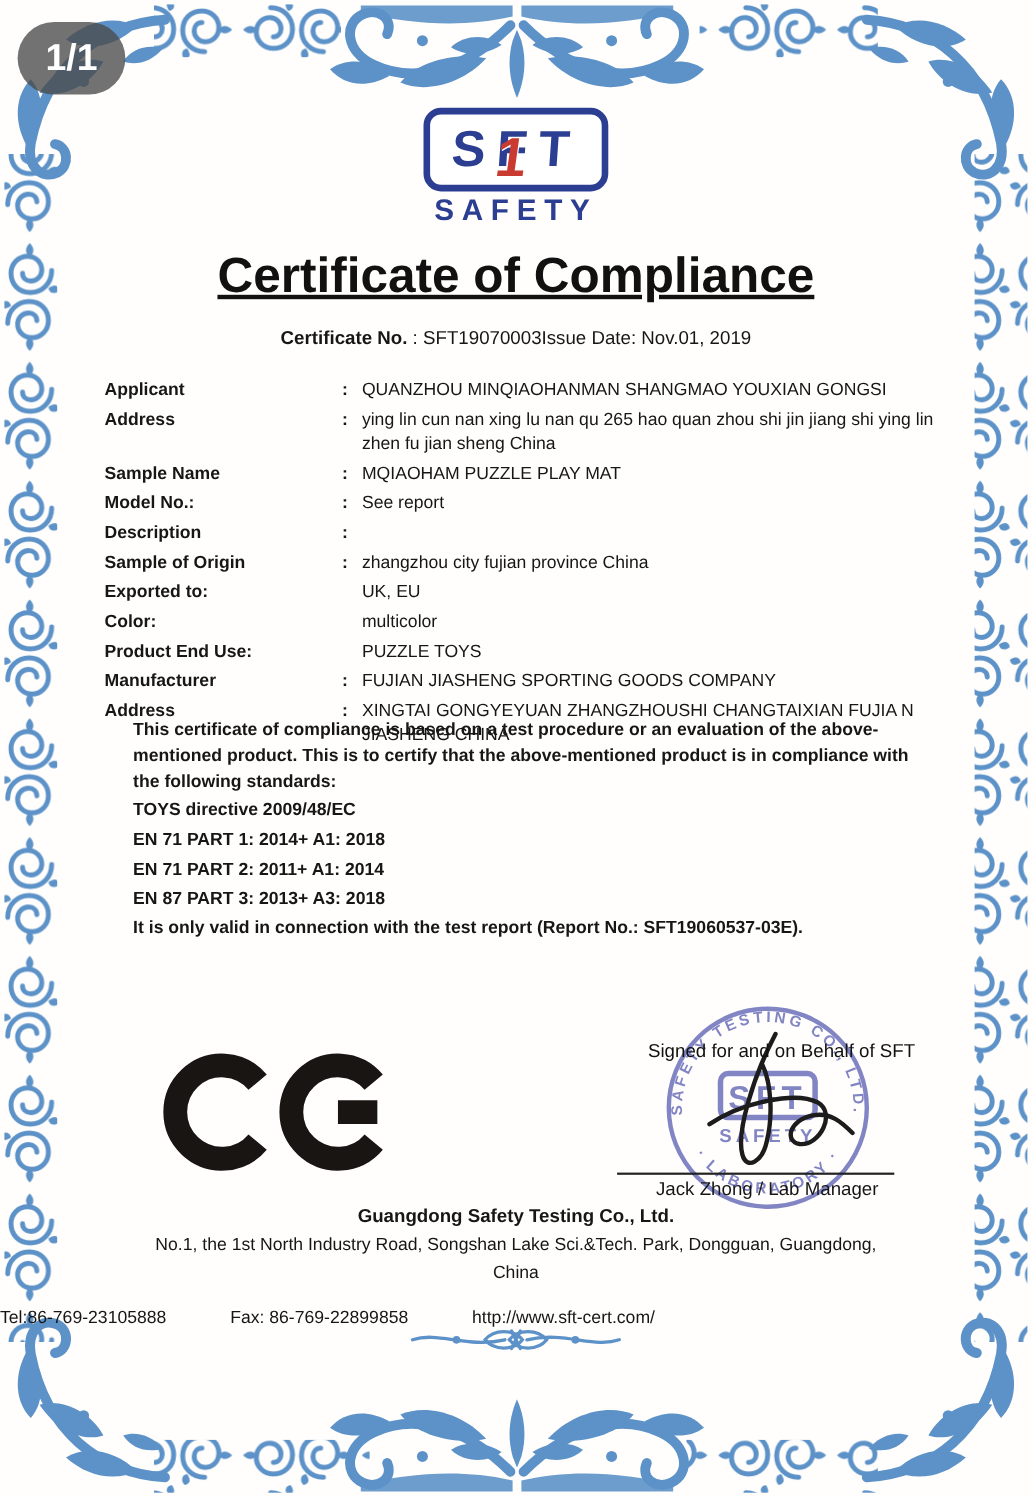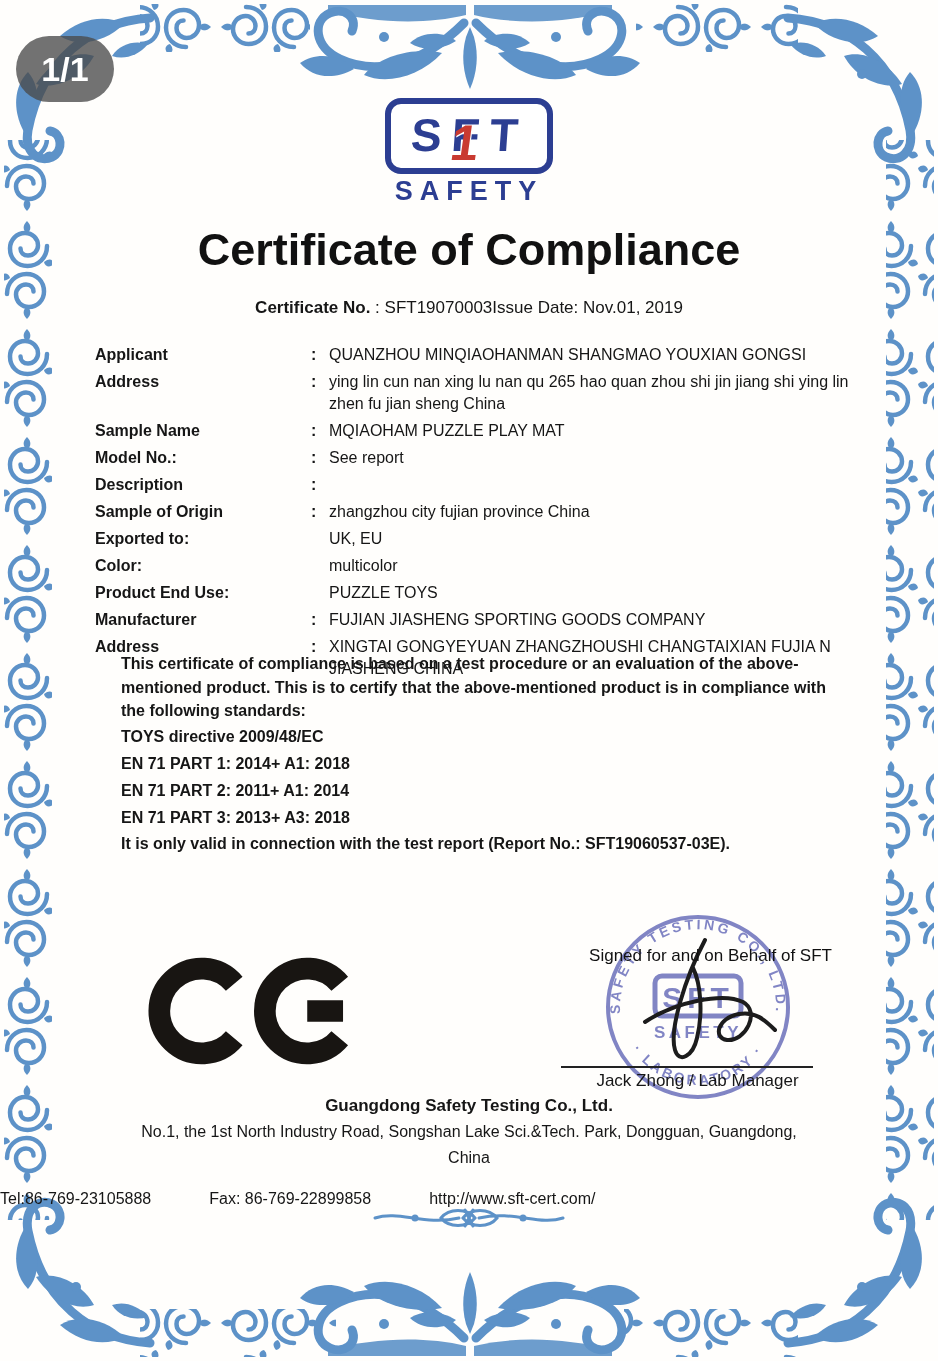--- a/index.html
+++ b/index.html
@@ -6,36 +6,36 @@
   html,body { background:#ffffff; }
   body { font-family:"Liberation Sans", sans-serif; color:#161616; }
   #page { position:relative; width:938px; height:1361px; background:#fffefc; overflow:hidden; }
 
   .border-svg { position:absolute; inset:0; width:938px; height:1361px; pointer-events:none; }
 
   .page-badge {
     position:absolute; left:16px; top:20px; width:98px; height:66px;
     background:rgba(74,74,74,0.78); border-radius:34px;
     display:flex; align-items:center; justify-content:center;
-    color:#fff; font-size:34px; font-weight:bold; z-index:5;margin-top:16px;
+    color:#fff; font-size:34px; font-weight:bold; z-index:5;
   }
 
   .logo-wrap { position:absolute; top:98px; left:0; right:0; text-align:center; z-index:2; }
   .logo-box {
     position:relative; display:inline-block; border:6px solid #2c3e92; border-radius:16px;
     padding:4px 20px 6px 20px; background:#fff;
   }
   .logo-letters { font-size:46px; font-weight:800; color:#2c3e92; letter-spacing:10px; transform:skewX(-4deg); display:inline-block; }
   .logo-one {
     position:absolute; left:60px; top:10px; font-size:50px; font-weight:800; color:#c93a31;
     transform:skewX(-8deg); text-shadow:1px 1px 0 #fff;
   }
   .logo-sub { margin-top:2px; font-size:27px; font-weight:800; color:#2c3e92; letter-spacing:7px; }
 
-  .title { position:absolute; top:224px; left:0; right:0; text-align:center; font-size:45px; font-weight:bold; letter-spacing:0px; color:#111; }
+  .title { position:absolute; top:224px; left:0; right:0; text-align:center; font-size:45px; font-weight:bold; letter-spacing:0px; color:#111;text-decoration:underline; }
 
   .certline { position:absolute; top:298px; left:0; right:0; display:flex; justify-content:center; font-size:17px; }
   .certline .bold { font-weight:bold; }
 
   .fields { position:absolute; top:344px; left:95px; width:758px; font-size:16px; }
   .frow { display:flex; margin-bottom:5px; line-height:22px; }
   .frow .flabel { width:216px; font-weight:bold; flex:none; }
   .frow .fsep { width:18px; flex:none; font-weight:bold; }
   .frow .fvalue { flex:1; }
 
@@ -197,21 +197,21 @@
       <div class="fsep">:</div>
       <div class="fvalue">XINGTAI GONGYEYUAN ZHANGZHOUSHI CHANGTAIXIAN FUJIA N JIASHENG CHINA</div>
     </div>
   </div>
 
   <div class="statement">
     <div>This certificate of compliance is based on a test procedure or an evaluation of the above-mentioned product. This is to certify that the above-mentioned product is in compliance with the following standards:</div>
     <div class="std">TOYS directive 2009/48/EC</div>
     <div class="std sp">EN 71 PART 1: 2014+ A1: 2018</div>
     <div class="std sp">EN 71 PART 2: 2011+ A1: 2014</div>
-    <div class="std sp">EN 71 PART 3: 2013+ A3: 2018</div>
+    <div class="std sp">EN 87 PART 3: 2013+ A3: 2018</div>
     <div class="std">It is only valid in connection with the test report (Report No.: SFT19060537-03E).</div>
   </div>
 
   <div class="ce-wrap">
     <svg width="212" height="118" viewBox="0 0 225 120" xmlns="http://www.w3.org/2000/svg">
       <g fill="none" stroke="#181512" stroke-width="23">
         <path d="M91.5 31.1 A45 45 0 1 0 91.5 88.9"></path>
       </g>
       <g fill="none" stroke="#181512" stroke-width="23" transform="translate(112,0)">
         <path d="M91.5 31.1 A45 45 0 1 0 91.5 88.9"></path>

